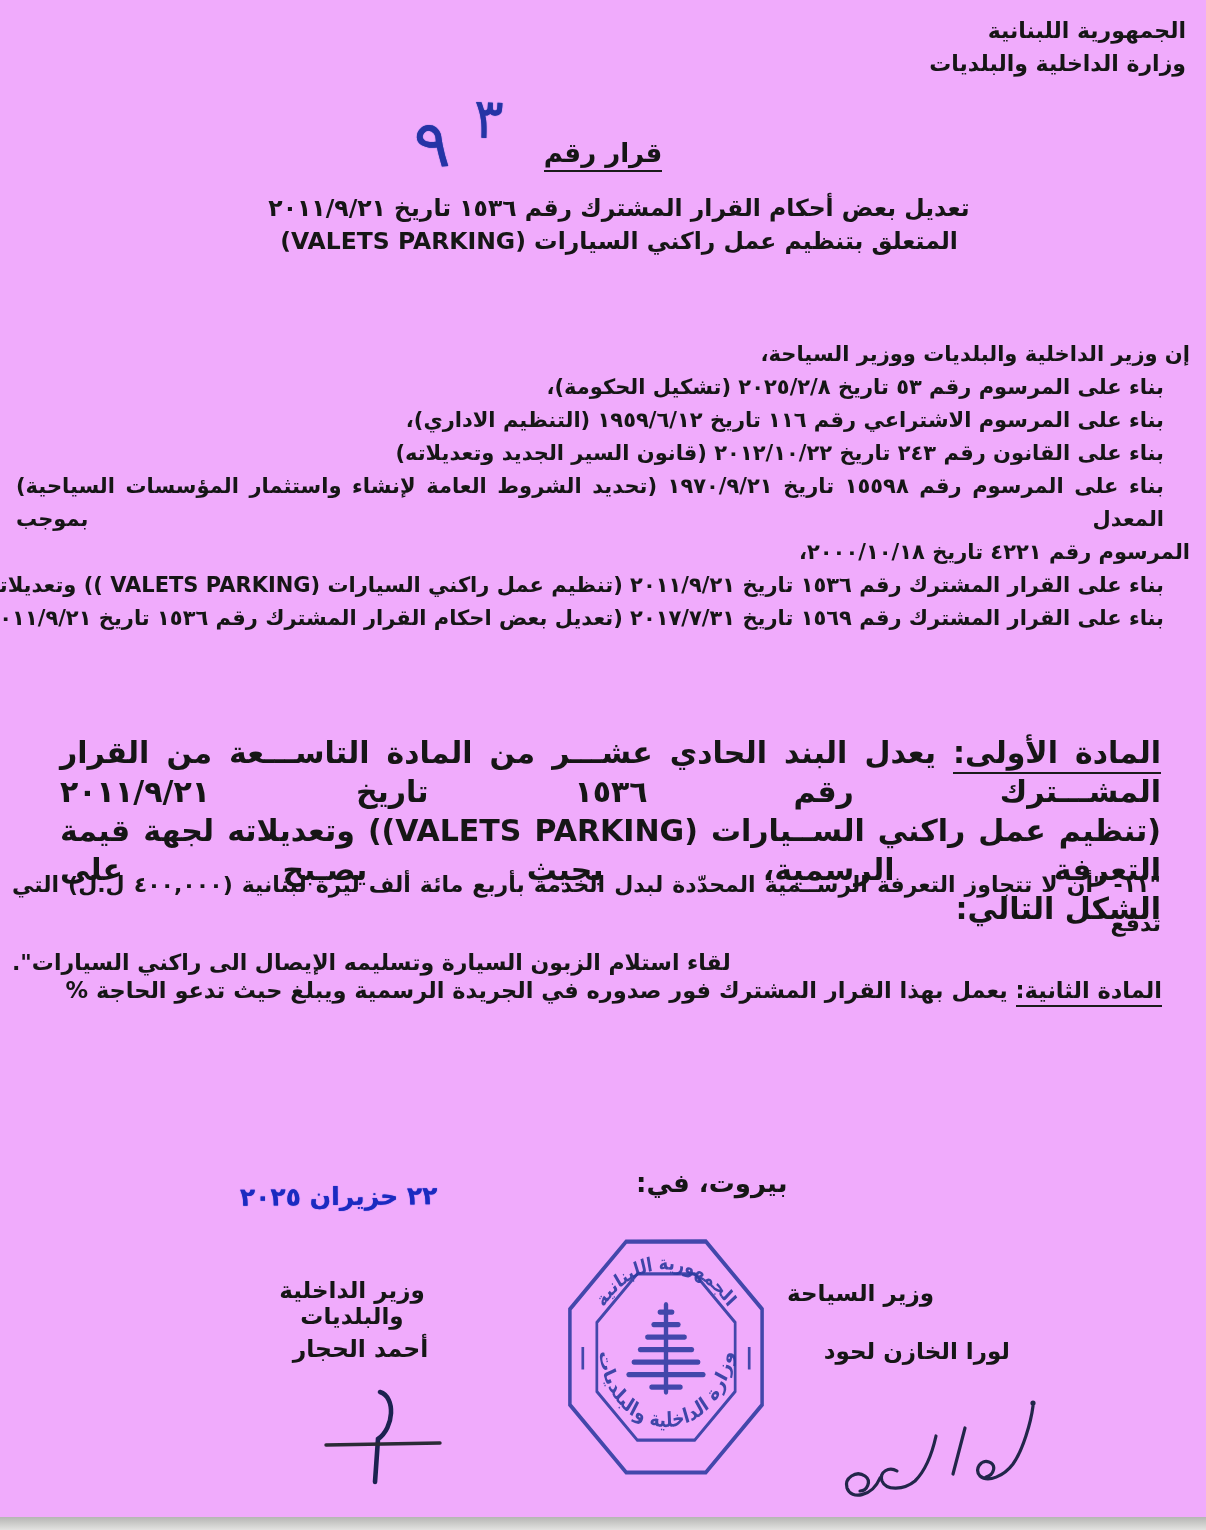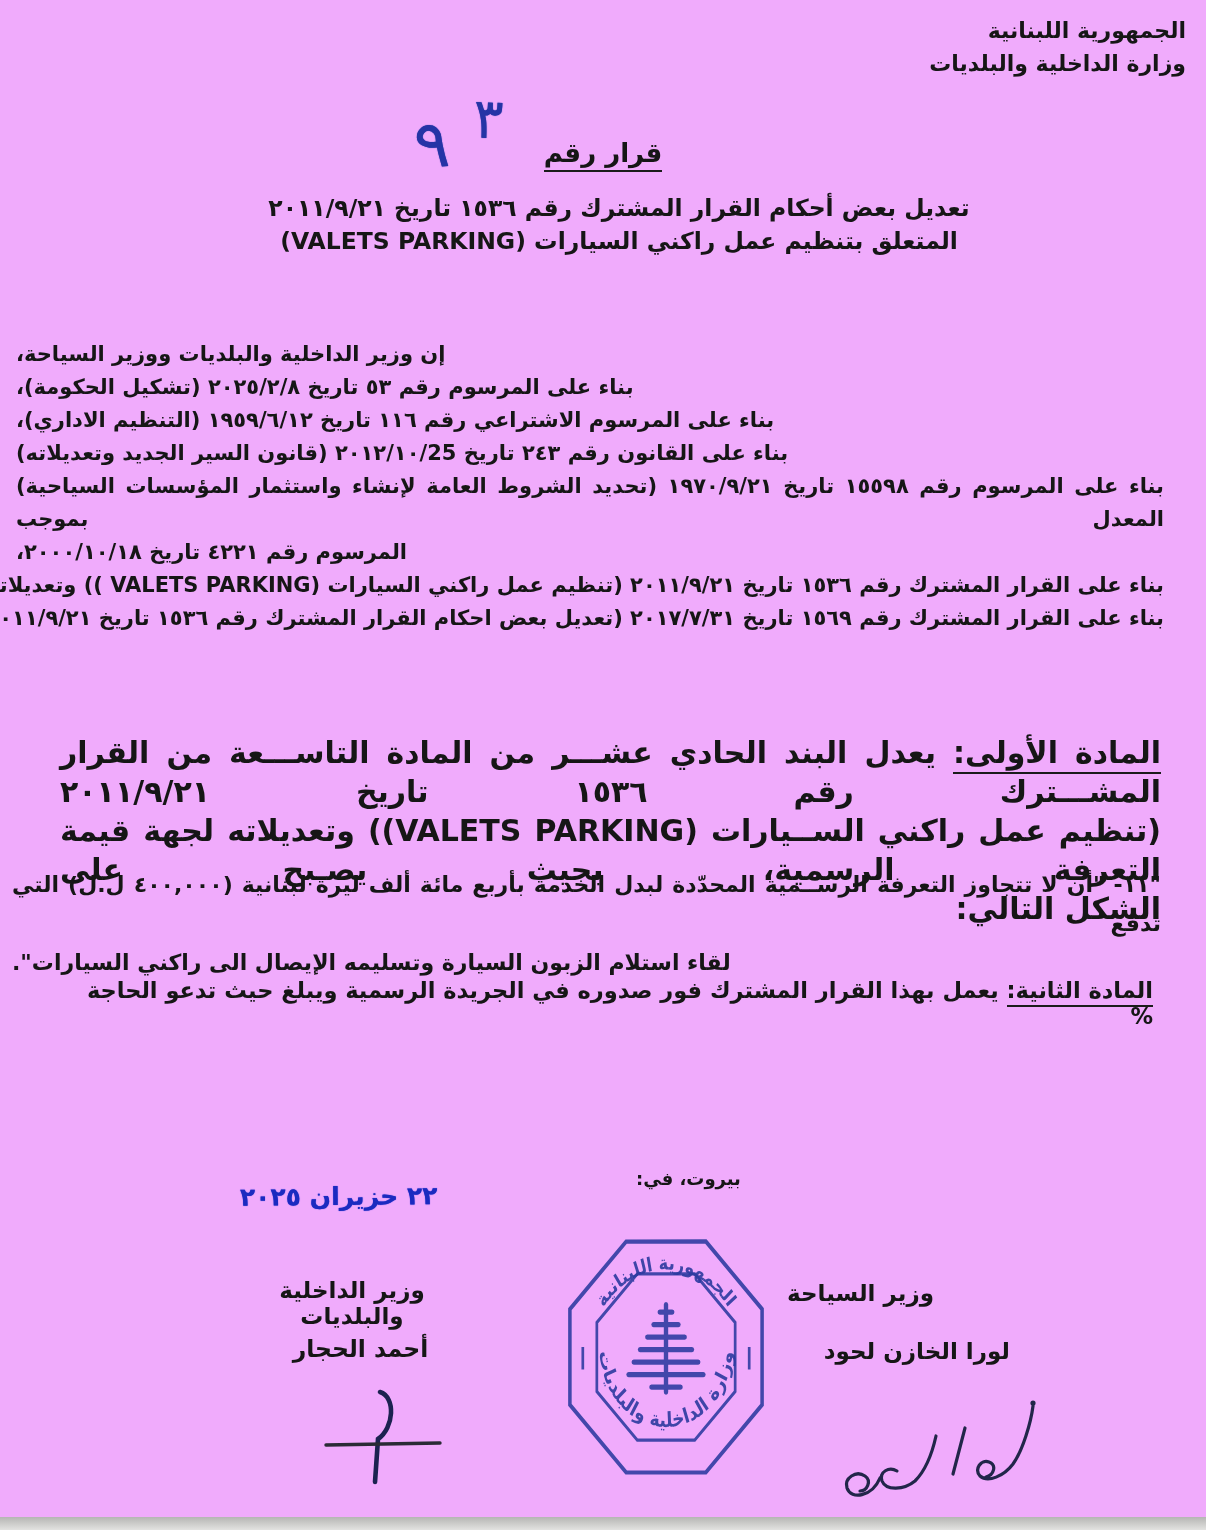--- a/index.html
+++ b/index.html
@@ -25,37 +25,37 @@
   .handnum{
     top:104px;left:414px;display:flex;gap:26px;align-items:flex-start;
     color:#2534a6;font-size:66px;font-weight:400;transform:rotate(-4deg);
     text-shadow:0 0 1px #2534a6;
   }
   .handnum .d2{transform:translateY(-16px) rotate(6deg);font-size:56px;}
   .subtitle{top:192px;left:16px;width:100%;text-align:center;font-size:23.5px;line-height:33px;}
 
   
   .preamble{top:338px;right:16px;left:16px;font-size:21px;}
-  .pline{display:block;text-align:left;line-height:33px;white-space:nowrap;}
+  .pline{display:block;text-align:right;line-height:33px;white-space:nowrap;}
   .pline.ind{padding-right:26px;}
   .pline.just{white-space:normal;text-align:justify;text-align-last:justify;}
 
   .decide{top:645px;left:0;width:100%;text-align:center;font-size:23px;}
 
   
   .art1{top:733px;right:45px;left:60px;font-size:30px;}
   .aline{display:block;line-height:39px;}
   .jline{text-align:justify;text-align-last:justify;}
   .rline{text-align:right;}
   .clause{top:865px;right:45px;left:12px;font-size:22px;}
   .clause .l2{text-align:left;}
-  .art2{top:977px;right:53px;left:60px;font-size:22.5px;text-align:right;}
+  .art2{top:977px;right:44px;left:60px;font-size:22.5px;text-align:right;}
 
   
-  .beirut{top:1168px;left:636px;font-size:18px;}
+  .beirut{top:1168px;left:636px;font-size:26px;}
   .datestamp{
     top:1182px;left:240px;color:#1b2ac0;font-size:25px;letter-spacing:3px;
     text-shadow:0 0 1px #2b3ad0;transform:rotate(-0.5deg);
   }
   .sig-title-r{top:1280px;left:787px;width:165px;text-align:left;font-size:23px;}
   .sig-name-r{top:1338px;left:792px;width:218px;font-size:23px;}
   .sig-title-l{top:1277px;left:224px;width:256px;text-align:center;font-size:23px;}
   .sig-name-l{top:1335px;left:278px;width:165px;text-align:center;font-size:23.5px;}
 
   .stampbox{top:1232px;left:562px;width:208px;height:250px;}
@@ -86,21 +86,21 @@
   </div>
   <div class="abs subtitle rtl">
     <div>تعديل بعض أحكام القرار المشترك رقم ١٥٣٦ تاريخ ٢٠١١/٩/٢١</div>
     <div>المتعلق بتنظيم عمل راكني السيارات (VALETS PARKING)</div>
   </div>
 
   <div class="abs preamble rtl">
     <span class="pline">إن وزير الداخلية والبلديات ووزير السياحة،</span>
     <span class="pline ind">بناء على المرسوم رقم ٥٣ تاريخ ٢٠٢٥/٢/٨ (تشكيل الحكومة)،</span>
     <span class="pline ind">بناء على المرسوم الاشتراعي رقم ١١٦ تاريخ ١٩٥٩/٦/١٢ (التنظيم الاداري)،</span>
-    <span class="pline ind">بناء على القانون رقم ٢٤٣ تاريخ ٢٠١٢/١٠/25 (قانون السير الجديد وتعديلاته)</span>
+    <span class="pline ind">بناء على القانون رقم ٢٤٣ تاريخ ٢٠١٢/١٠/٢٢ (قانون السير الجديد وتعديلاته)</span>
     <span class="pline ind just">بناء على المرسوم رقم ١٥٥٩٨ تاريخ ١٩٧٠/٩/٢١ (تحديد الشروط العامة لإنشاء واستثمار المؤسسات السياحية) المعدل بموجب</span>
     <span class="pline">المرسوم رقم ٤٢٢١ تاريخ ٢٠٠٠/١٠/١٨،</span>
     <span class="pline ind">بناء على القرار المشترك رقم ١٥٣٦ تاريخ ٢٠١١/٩/٢١ (تنظيم عمل راكني السيارات (VALETS PARKING )) وتعديلاته،</span>
     <span class="pline ind">بناء على القرار المشترك رقم ١٥٦٩ تاريخ ٢٠١٧/٧/٣١ (تعديل بعض احكام القرار المشترك رقم ١٥٣٦ تاريخ ٢٠١١/٩/٢١)،</span>
   </div>
 
 
   <div class="abs art1 rtl">
     <span class="aline jline">
       <span class="u">المادة الأولى:</span>

